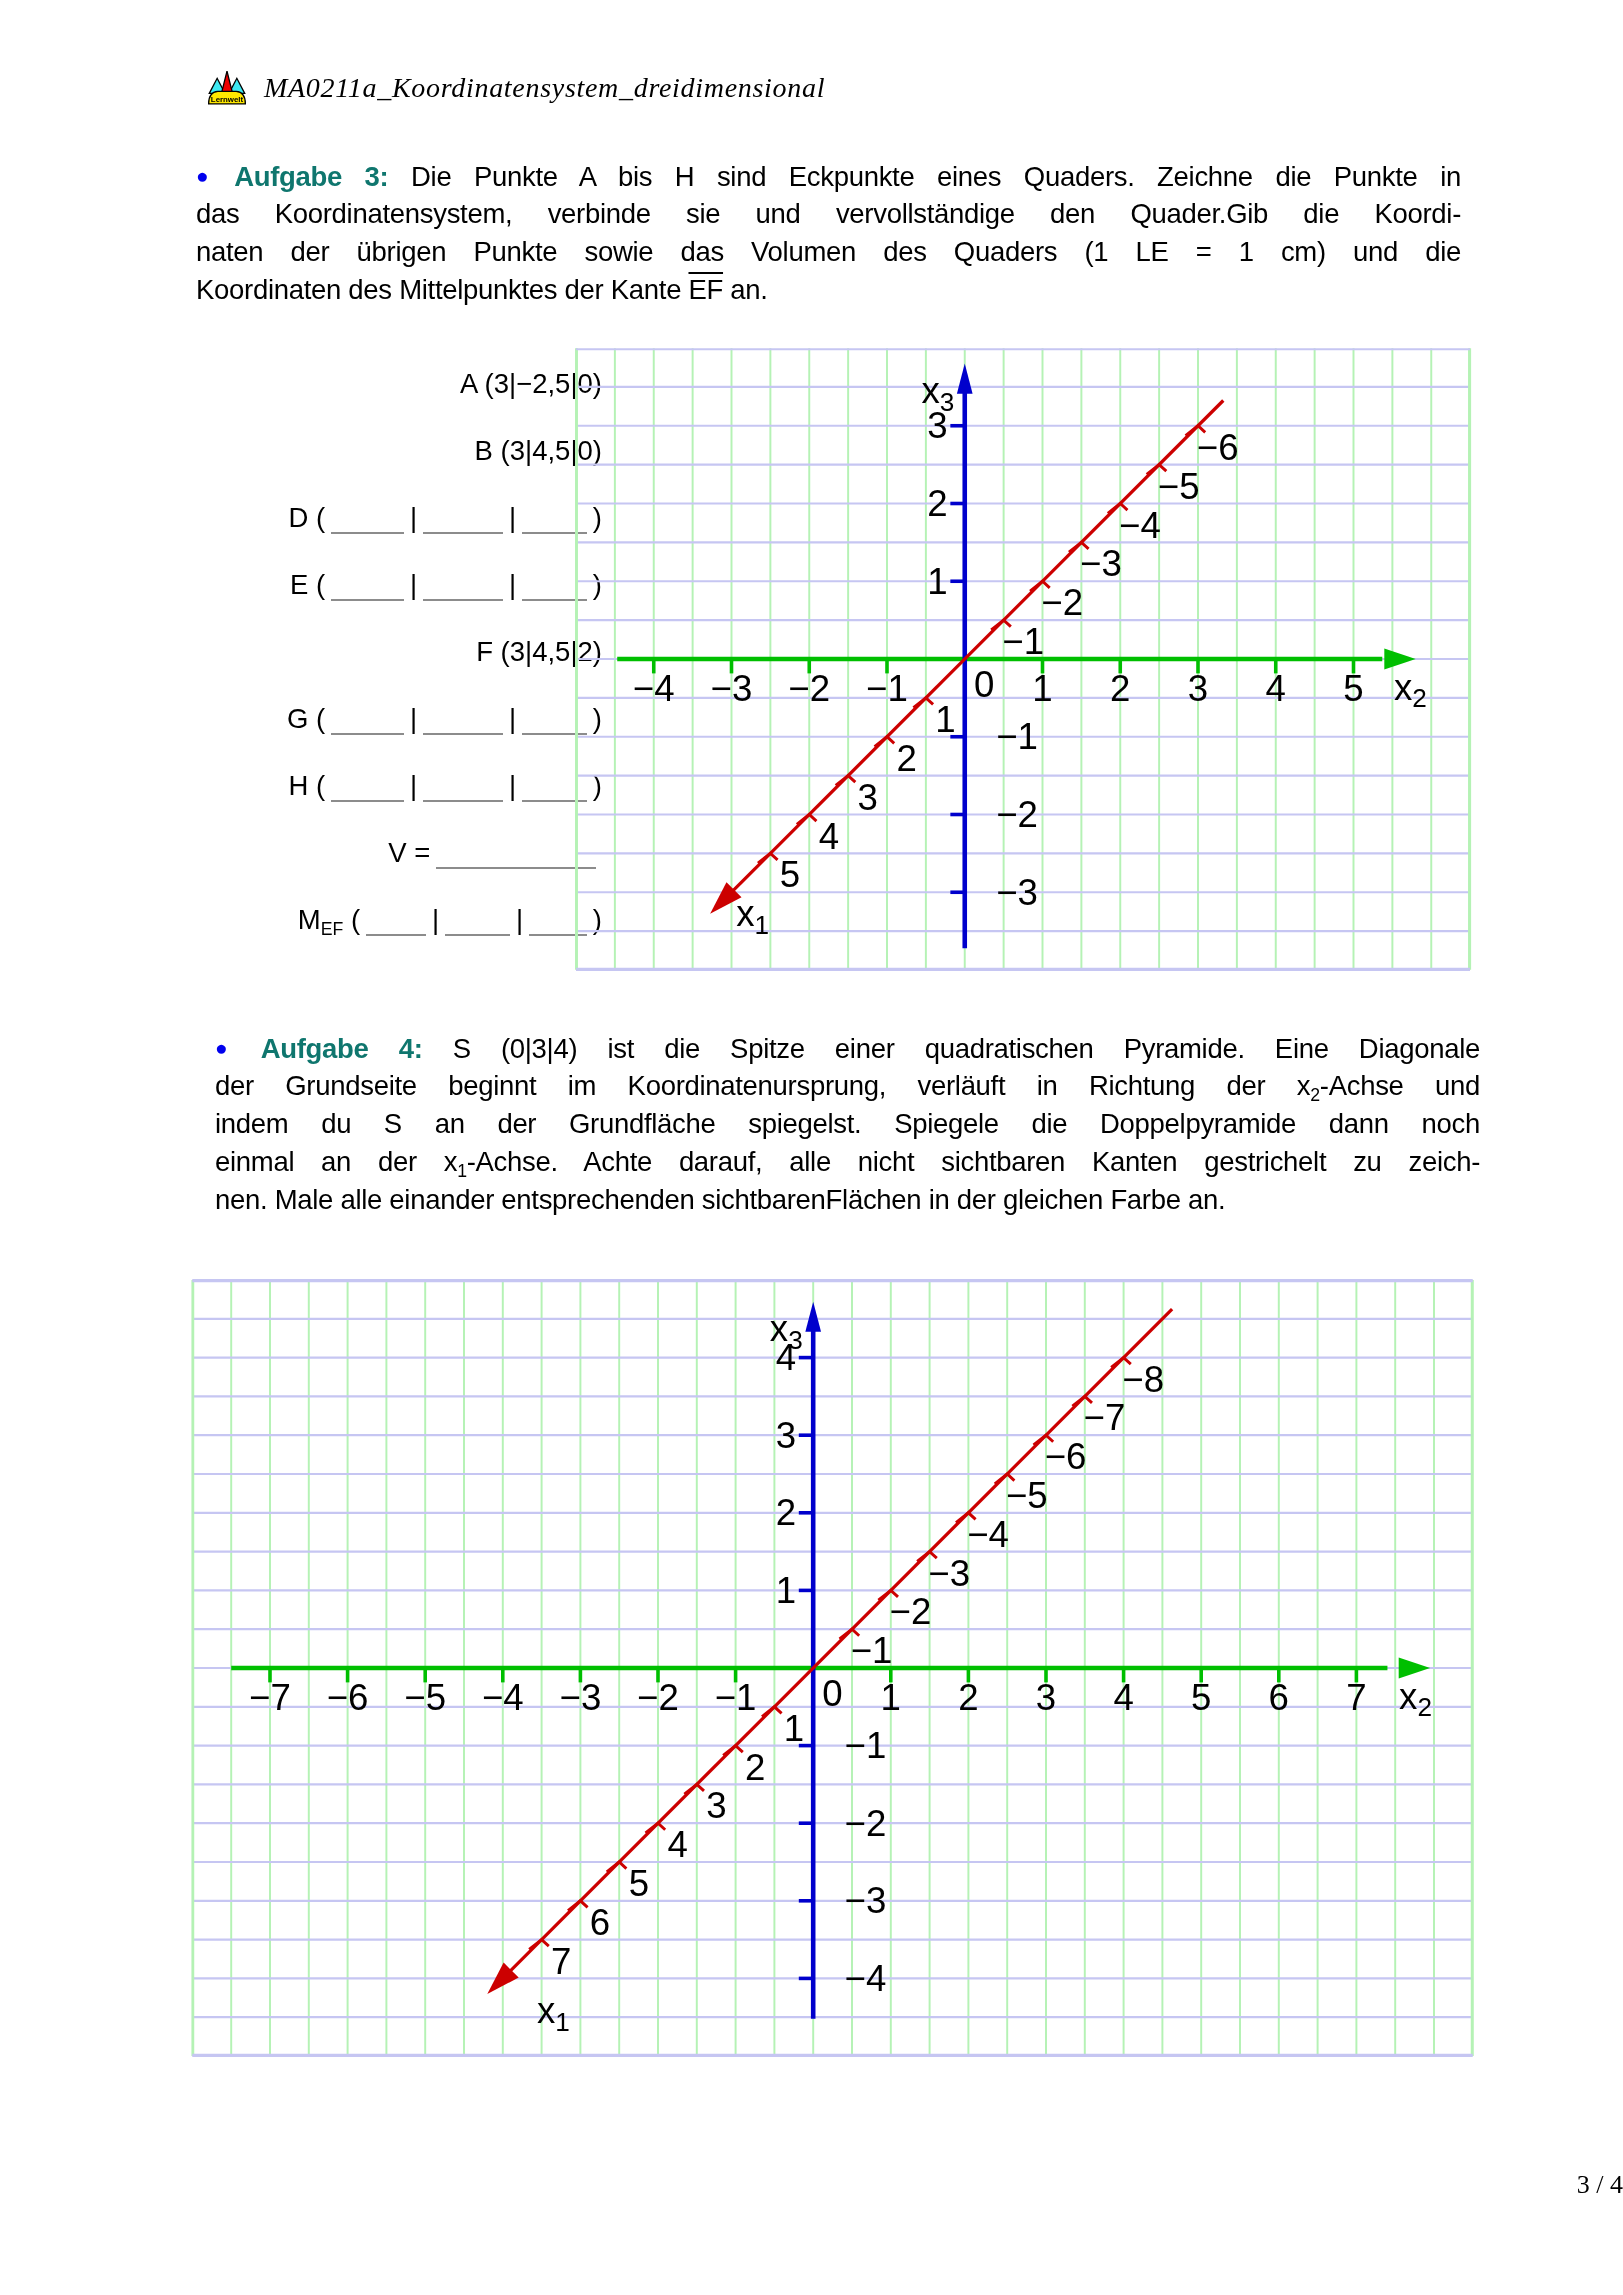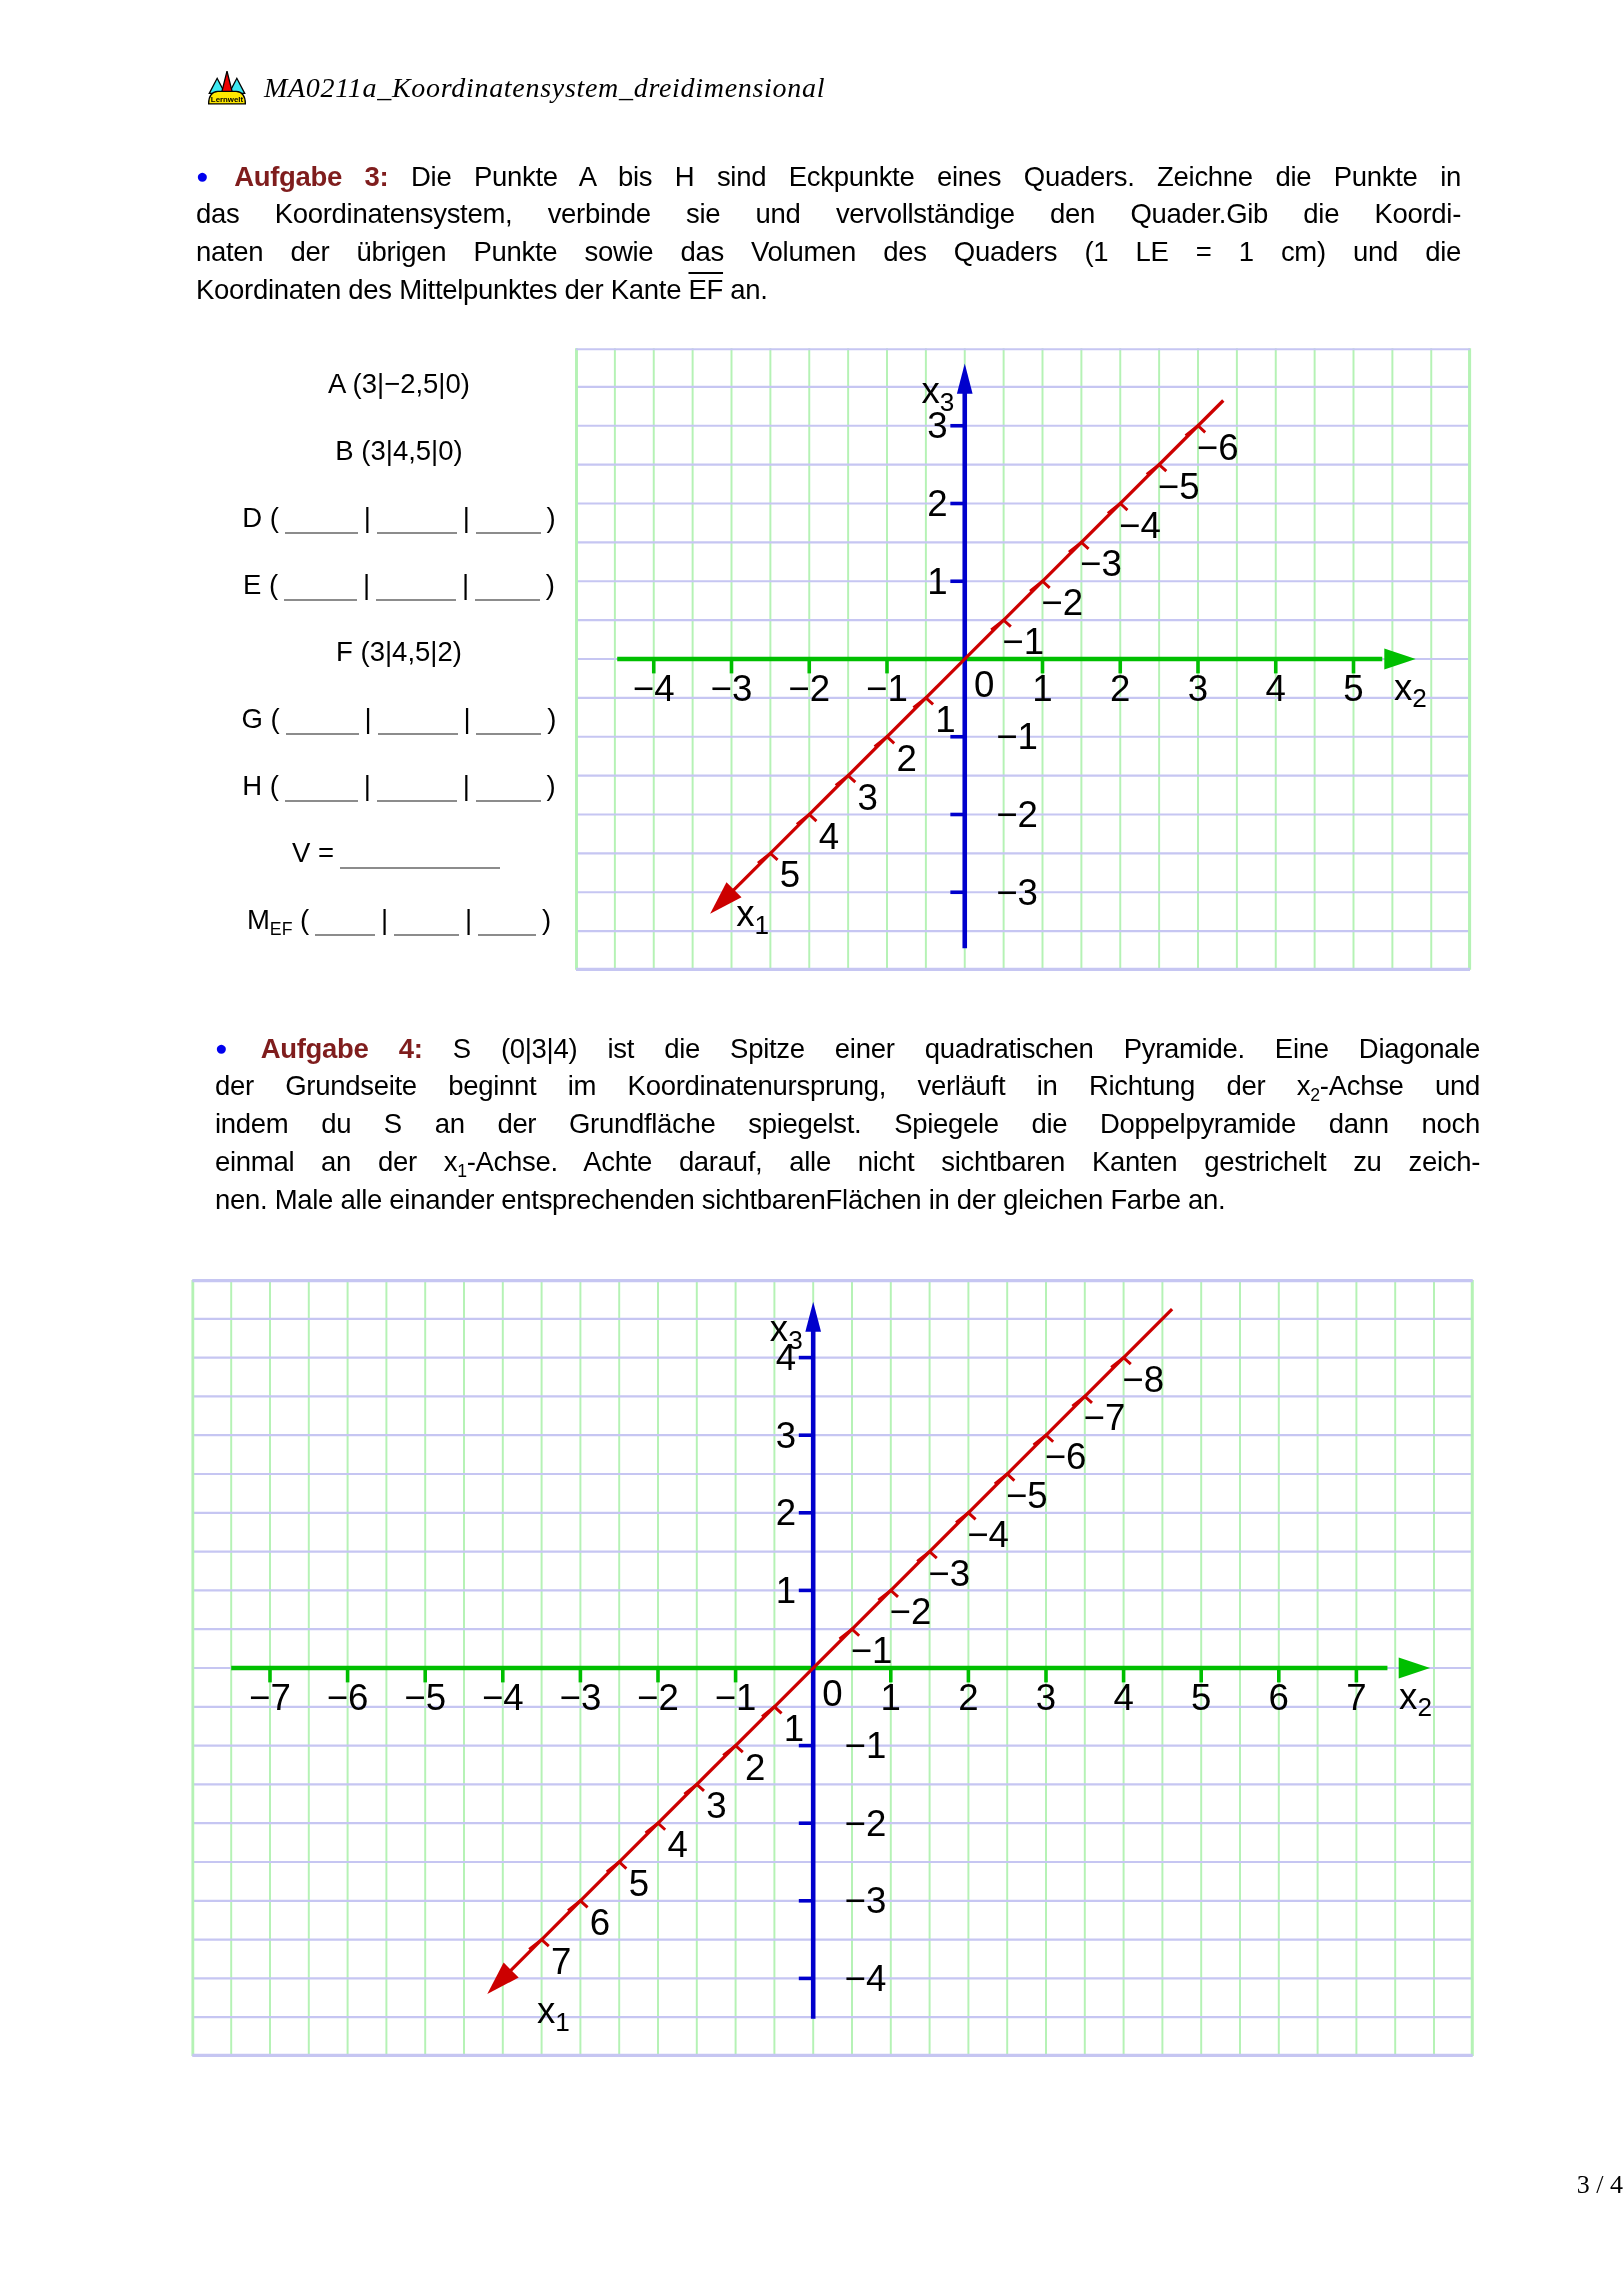--- a/index.html
+++ b/index.html
@@ -10,23 +10,23 @@
   #header-title{position:absolute;left:264px;top:72px;font-family:"Liberation Serif",serif;
     font-style:italic;font-size:28px;letter-spacing:0.7px;}
 
   .para{position:absolute;left:196px;width:1265px;}
   #task3-para{top:157px;}
   #task4-para{top:1029px;margin-left:19px;}
   .para .line{font-size:27.5px;line-height:38px;height:38px;text-align:justify;text-align-last:justify;letter-spacing:-0.3px;}
   .para .line.no-just{text-align:left;text-align-last:auto;}
 
   #task3-points{position:absolute;left:196px;top:367px;width:406px;}
-  #task3-points .line{font-size:27.5px;line-height:34px;height:67px;text-align:center;text-align-last:auto;}
-
-  .hl{color:#7f1d1d;font-weight:bold;}
+  #task3-points .line{font-size:27.5px;line-height:34px;height:67px;text-align:right;text-align-last:auto;}
+
+  .hl{color:#0f766e;font-weight:bold;}
   .bullet{color:#0000EE;font-size:21px;vertical-align:3.3px;margin-right:10.5px;}
   .sub{font-size:17.7px;vertical-align:-5.9px;}
   .over{text-decoration:overline;text-decoration-thickness:2px;}
   .blank{display:inline-block;height:2.6px;border-bottom:2.6px solid #8C8C8C;margin:0 5.9px;vertical-align:-6.5px;}
 
   svg.figure{position:absolute;overflow:visible;}
   #fig-task3{left:576px;top:348px;width:894px;height:622px;}
   #fig-task4{left:192px;top:1280px;width:1281px;height:776px;}
   svg.figure text{font-family:"Liberation Sans",sans-serif;font-size:56px;fill:#000;}
 

